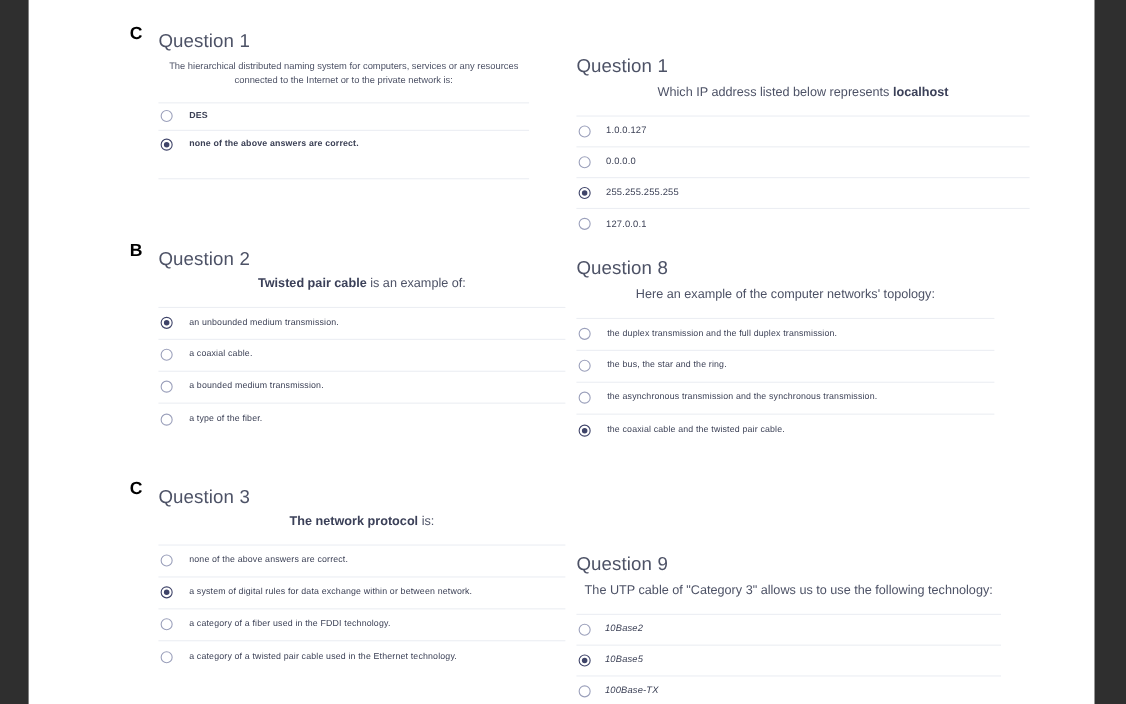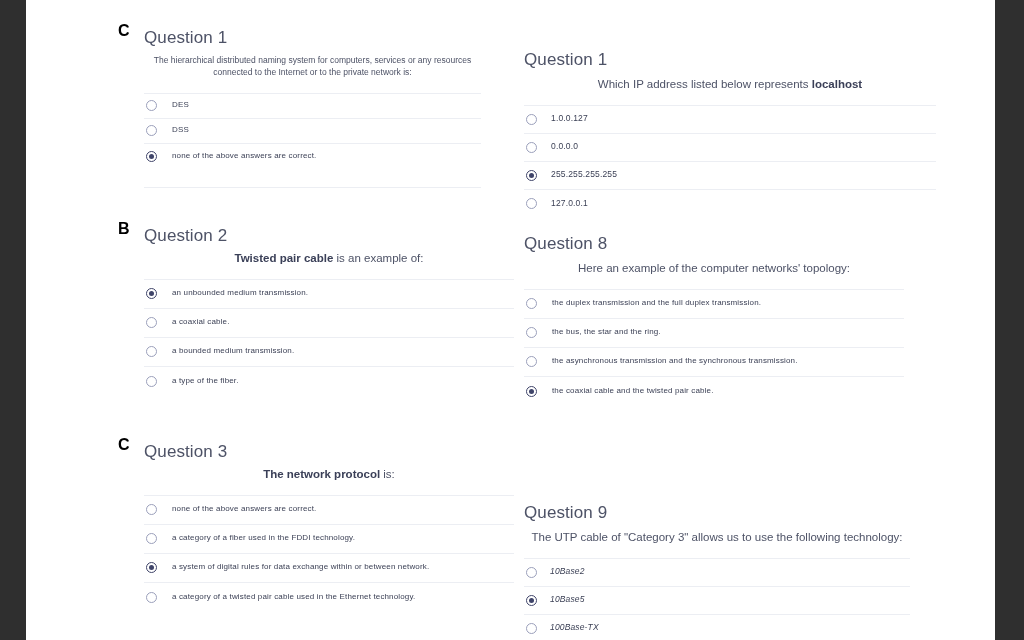--- a/index.html
+++ b/index.html
@@ -122,21 +122,21 @@
   
   #q1 { top: 28px;  width: 337px; }
   #q2 { top: 226px; width: 370px; }
   #q3 { top: 442px; width: 370px; }
 
   #q7 { top: 50px;  width: 412px; }
   #q8 { top: 234px; width: 380px; }
   #q9 { top: 456px; width: 386px; margin-top: 47px; }
 
   #q1 .opt { min-height: 25px; }
-  #q1 .options { margin-top: 14px; }
+  #q1 .options { margin-top: 14px; font-weight: bold; }
   #q2 .opt { min-height: 29px; }
   #q3 .opt { min-height: 29px; }
   #q7 .opt { min-height: 28px; }
   #q8 .opt { min-height: 29px; }
   #q9 .opt { min-height: 28px; }
 
   #q7 .qnum, #q8 .qnum, #q9 .qnum { margin-bottom: 7px; }
   #q2 .qnum, #q3 .qnum { margin-bottom: 5px; }
 
   #q9 .options { width: 386px; font-style: italic; }
@@ -152,24 +152,20 @@
       <div class="qblock" id="q1">
         <div class="marker">C</div>
         <div class="qnum">Question 1</div>
         <div class="qtext small"><span><span>The hierarchical distributed naming system for computers, services or any resources connected to the Internet or to the private network is:</span></span></div>
         <div class="options">
           <div class="opt">
             <span class="radio"></span>
             <span class="opt-label">DES</span>
           </div>
           <div class="opt">
-            <span class="radio"></span>
-            <span class="opt-label">DSS</span>
-          </div>
-          <div class="opt">
             <span class="radio checked"></span>
             <span class="opt-label">none of the above  answers are correct.</span>
           </div>
         </div>
         <div class="tail-rule"></div>
       </div>
       <div class="qblock" id="q2">
         <div class="marker">B</div>
         <div class="qnum">Question 2</div>
         <div class="qtext"><span><b>Twisted pair cable</b><span> is an example of:</span></span></div>
@@ -195,26 +191,26 @@
       <div class="qblock" id="q3">
         <div class="marker">C</div>
         <div class="qnum">Question 3</div>
         <div class="qtext"><span><b>The network protocol</b><span> is:</span></span></div>
         <div class="options">
           <div class="opt">
             <span class="radio"></span>
             <span class="opt-label">none of the above answers are correct.</span>
           </div>
           <div class="opt">
+            <span class="radio checked"></span>
+            <span class="opt-label">a system of digital rules for data exchange within or between network.</span>
+          </div>
+          <div class="opt">
             <span class="radio"></span>
             <span class="opt-label">a category of a fiber used in the FDDI technology.</span>
-          </div>
-          <div class="opt">
-            <span class="radio checked"></span>
-            <span class="opt-label">a system of digital rules for data exchange within or between network.</span>
           </div>
           <div class="opt">
             <span class="radio"></span>
             <span class="opt-label">a category of a twisted pair cable used in the Ethernet technology.</span>
           </div>
         </div>
       </div>
     </div>
   <div class="col col-right">
       <div class="qblock" id="q7">

